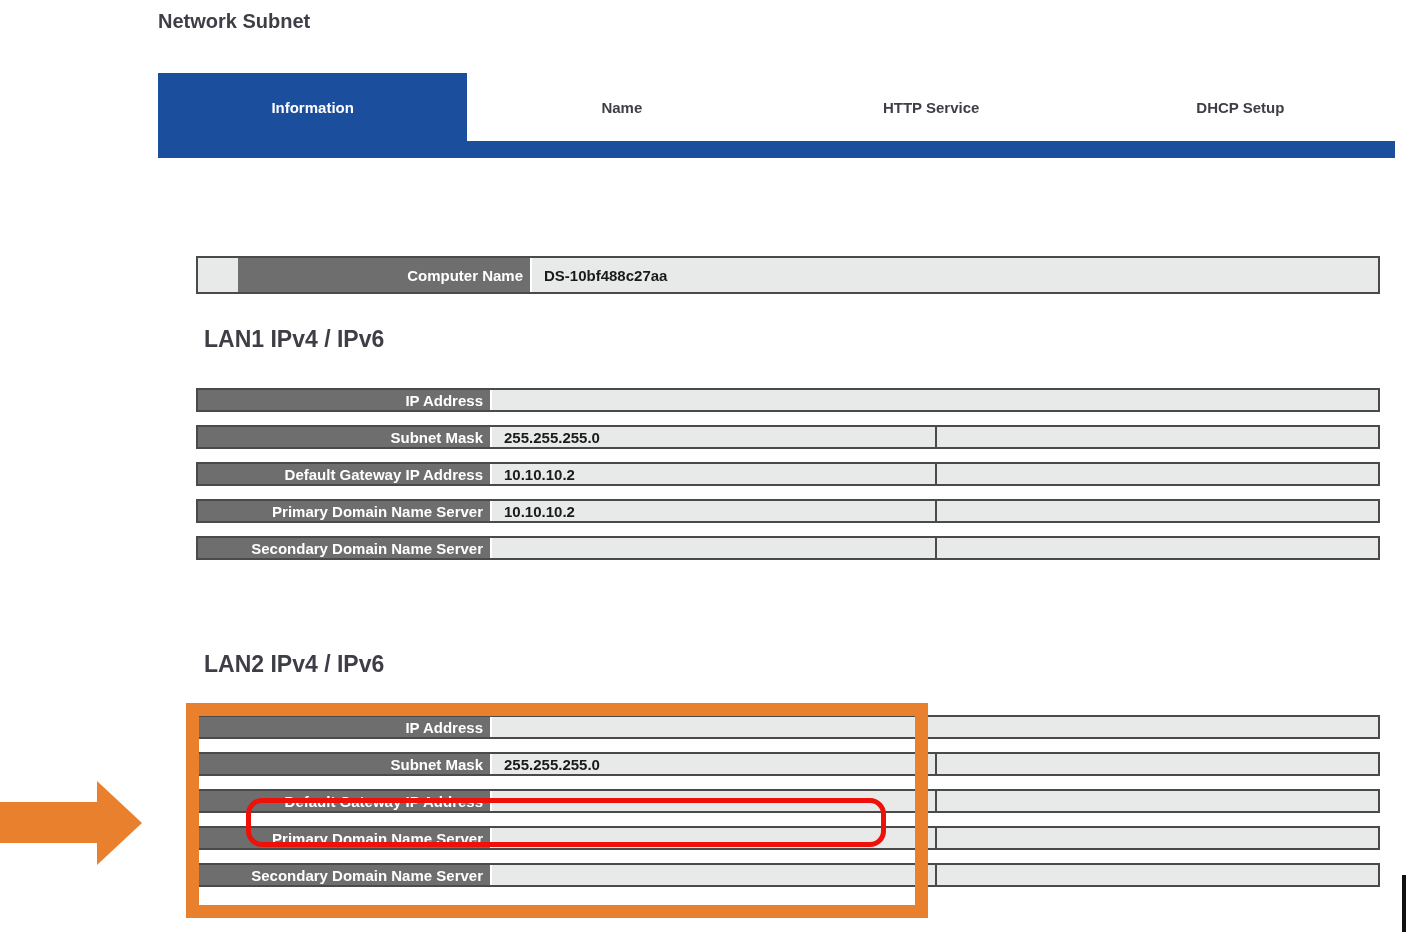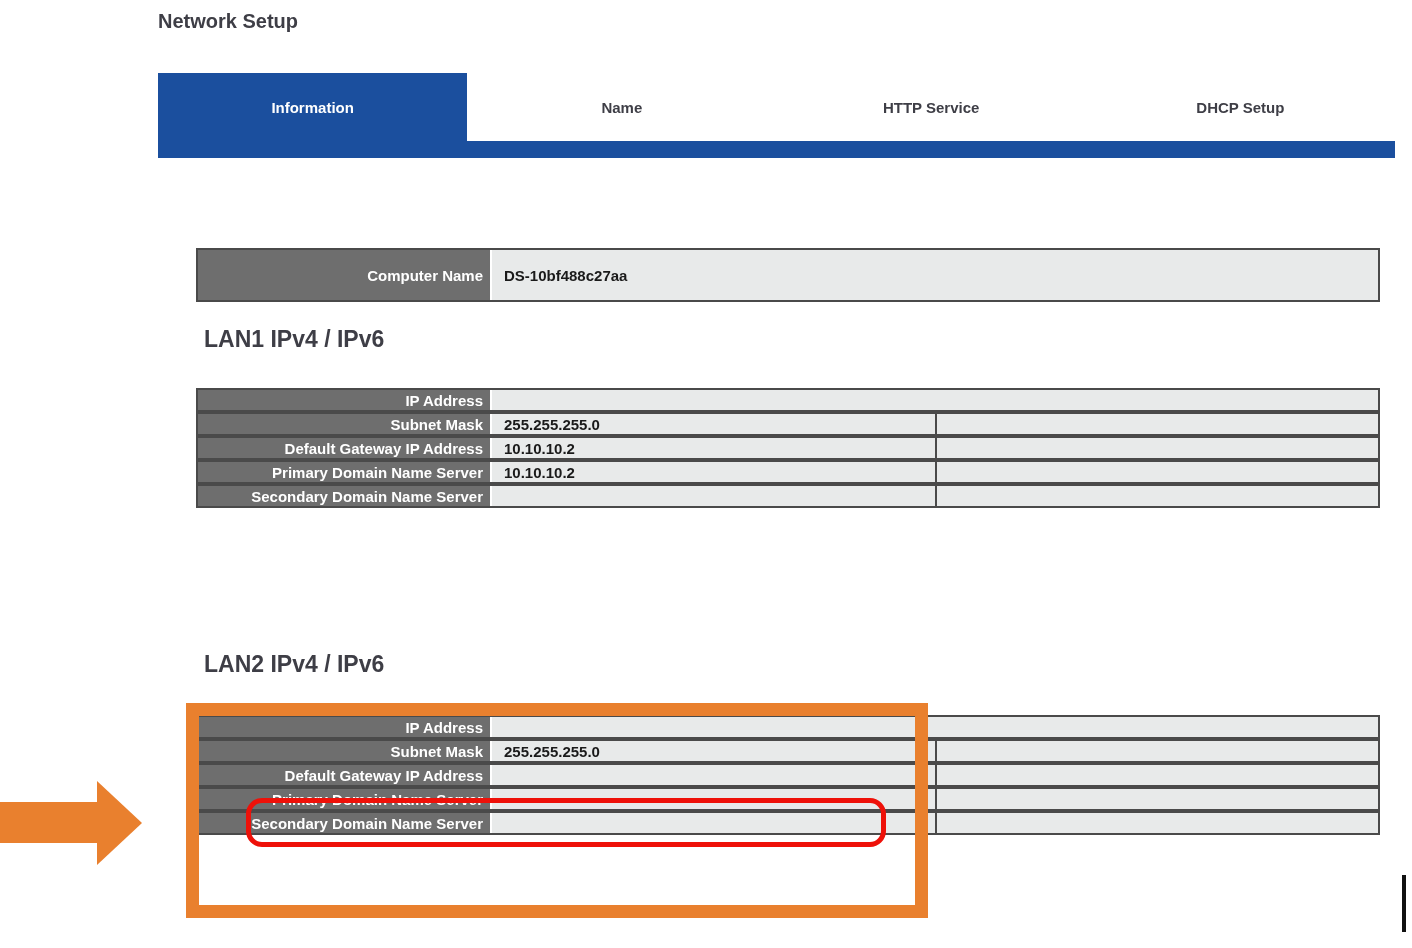--- a/index.html
+++ b/index.html
@@ -10,46 +10,46 @@
     --cell-dark:#6E6E6E;--cell-light:#E8EAEA;--border-dark:#4A4A4A;--ink:#3E3E46;
   }
   .page-title{position:absolute;left:158px;top:10px;font-size:20px;font-weight:bold;color:var(--ink);}
   .tabbar{position:absolute;left:158px;top:73px;width:1237px;}
   .tabs{display:flex;height:68px;}
   .tab{width:356px;display:flex;align-items:center;justify-content:center;
        font-size:15px;font-weight:bold;color:var(--ink);background:#fff;cursor:pointer;}
   .tab.active{background:var(--blue);color:#fff;}
   .tab-underline{height:17px;background:var(--blue);}
   .bar-row{display:flex;border:2px solid var(--border-dark);box-sizing:border-box;background:var(--cell-light);}
-  .computer-row{position:absolute;left:196px;top:248px;width:1184px;height:54px;}
+  .computer-row{position:absolute;left:196px;top:256px;width:1184px;height:38px;padding-left:40px;}
   .cell-label{width:294px;flex:none;background:var(--cell-dark);color:#fff;font-weight:bold;font-size:15px;
       display:flex;align-items:center;justify-content:flex-end;padding-right:7px;box-sizing:border-box;
       border-right:2px solid #fff;white-space:nowrap;}
   .cell-value{flex:1;display:flex;align-items:center;padding-left:12px;font-size:15px;font-weight:700;color:#1A1A1A;}
   .sec-heading{position:absolute;left:196px;font-size:23px;font-weight:bold;color:var(--ink);margin:8px;}
   #sec-h-0{top:318px;} #sec-h-1{top:643px;}
   .info-table{position:absolute;left:196px;width:1184px;}
   #sec-t-0{top:388px;} #sec-t-1{top:715px;}
-  .row{height:24px;margin-bottom:0;}
+  .row{height:24px;margin-bottom:13px;}
   .row-value{width:445px;flex:none;border-right:2px solid var(--border-dark);box-sizing:border-box;
       display:flex;align-items:center;padding-left:12px;font-size:15px;font-weight:600;color:#1A1A1A;}
   .row-extra{flex:1;}
   .highlight-box{position:absolute;left:186px;top:703px;width:742px;height:215px;
       border:13px solid var(--orange);box-sizing:border-box;z-index:5;pointer-events:none;}
   .red-callout{position:absolute;left:246px;top:798px;width:640px;height:49px;
       border:5px solid var(--red);border-radius:16px;box-sizing:border-box;z-index:6;pointer-events:none;}
   .arrow-shaft{position:absolute;left:0;top:802px;width:97px;height:41px;background:var(--orange);z-index:7;}
   .arrow-head{position:absolute;left:97px;top:781px;width:0;height:0;z-index:7;
       border-top:42px solid transparent;border-bottom:42px solid transparent;border-left:45px solid var(--orange);}
   .black-mark{position:absolute;left:1402px;top:875px;width:4px;height:57px;background:#111;z-index:8;}
 </style>
 </head>
 <body style="--blue: #1B4F9E; --orange: #E9802E; --red: #EE1109;">
 
-<div class="page-title">Network Setup</div>
+<div class="page-title">Network Subnet</div>
 
 <div class="tabbar">
   <div class="tabs" id="tabs">
       <div class="tab active">Information</div>
       <div class="tab">Name</div>
       <div class="tab">HTTP Service</div>
       <div class="tab">DHCP Setup</div>
     </div>
   <div class="tab-underline"></div>
 </div>

